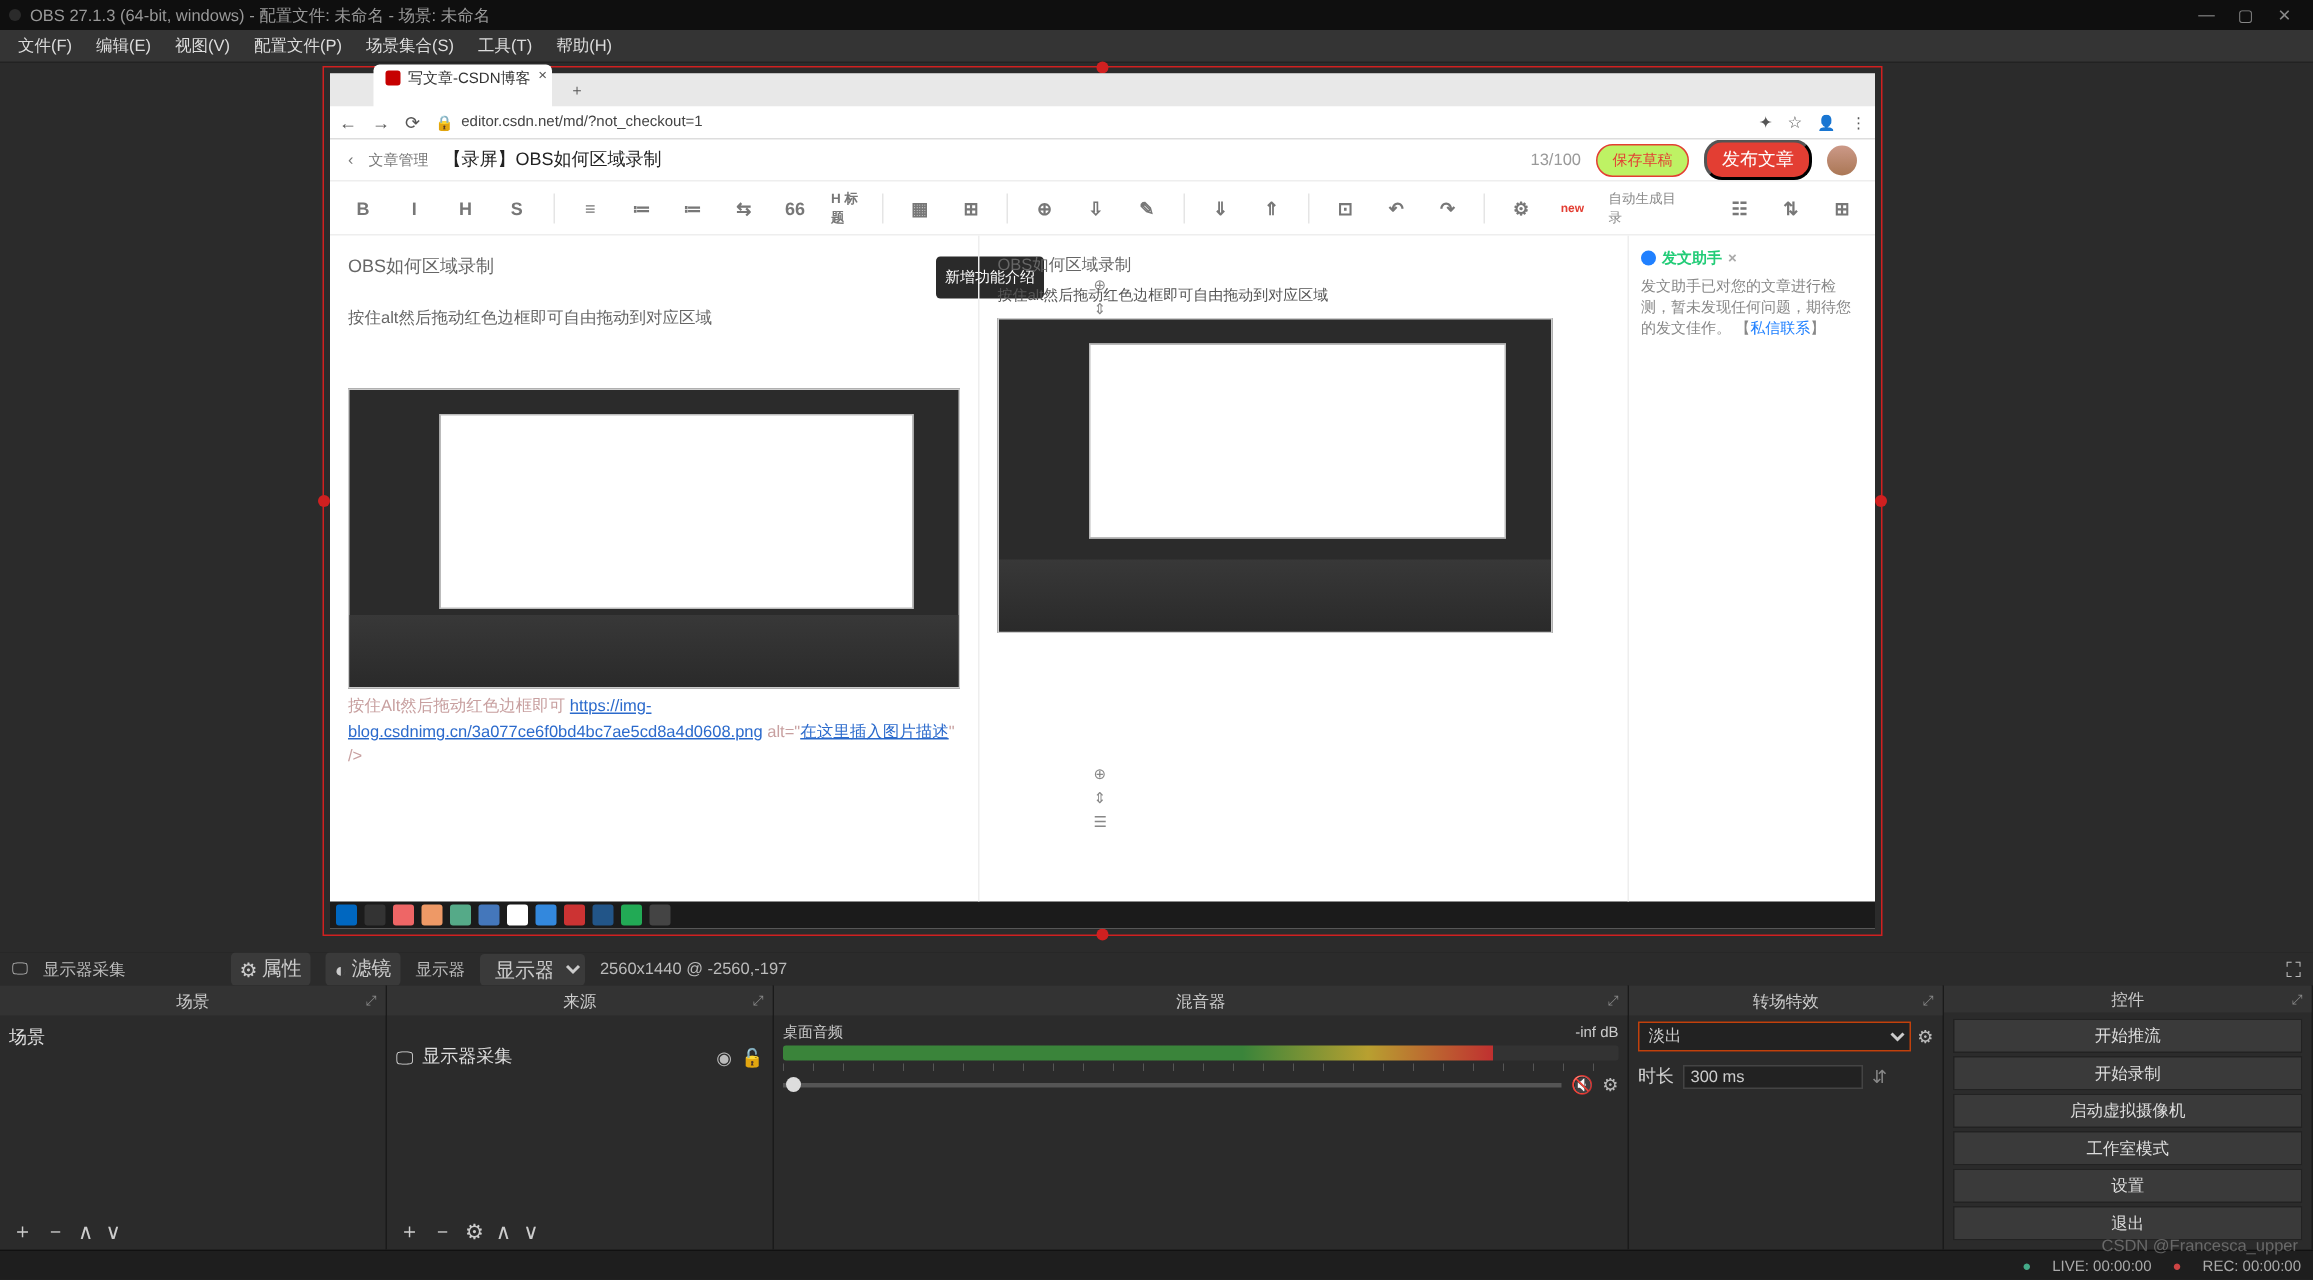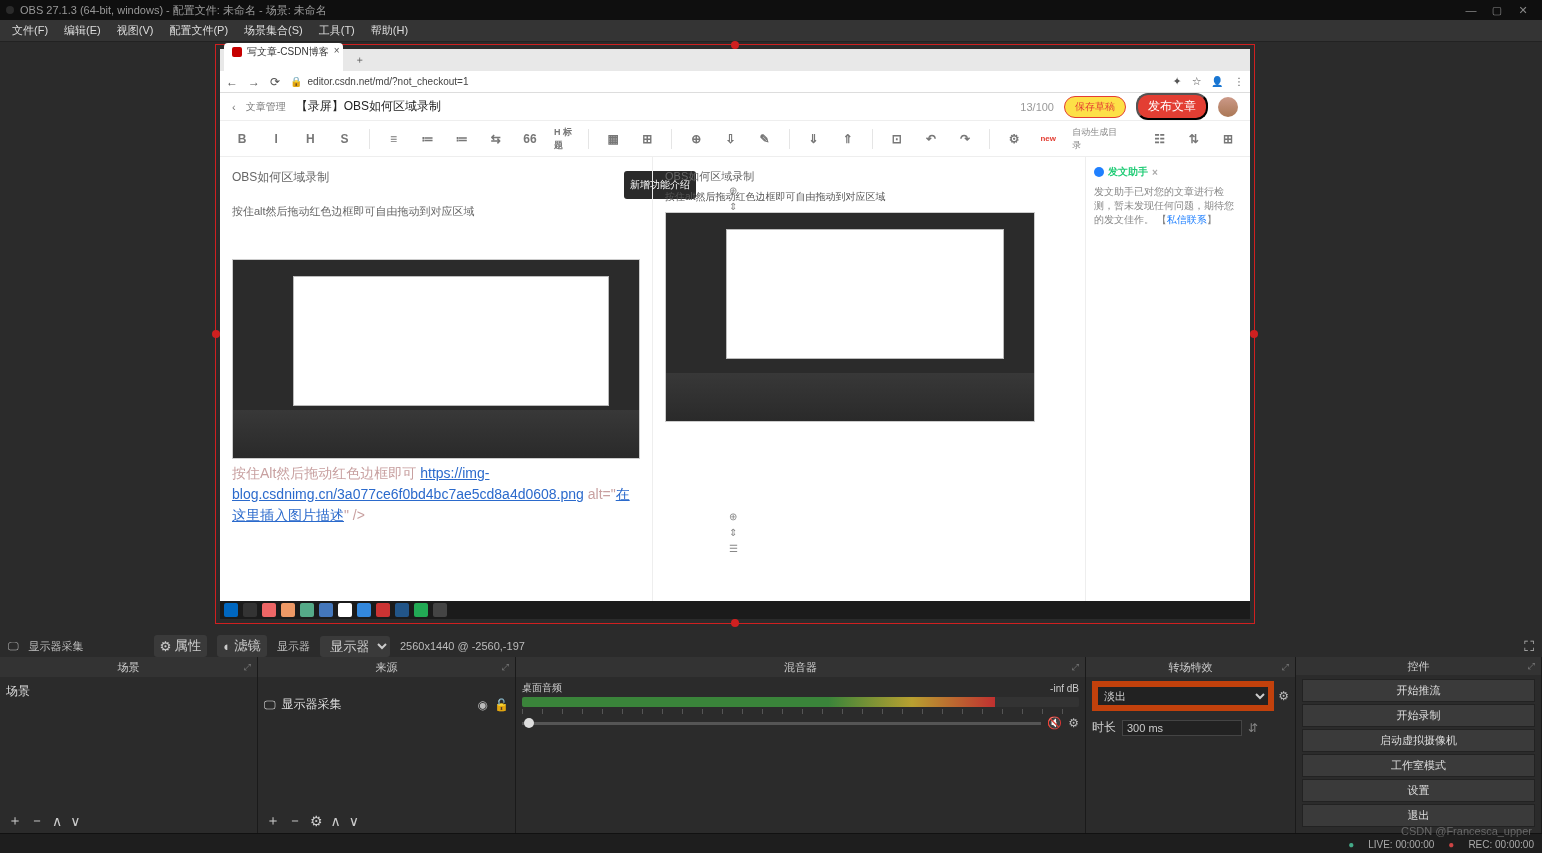--- a/index.html
+++ b/index.html
@@ -12,35 +12,35 @@
 .menubar .m { padding: 2px 8px; color: #ddd; cursor: pointer; }
 .preview-area { position: relative; background: #2b2b2b; height: 593px; display: flex; justify-content: center; }
 .red-box { position: absolute; left: 215px; top: 2px; width: 1040px; height: 580px; border: 1px solid #d02020; }
 .handle { position: absolute; width: 8px; height: 8px; background: #d02020; border-radius: 50%; }
 .h-tc { left: 50%; top: -4px; margin-left: -4px; }
 .h-bc { left: 50%; bottom: -4px; margin-left: -4px; }
 .h-ml { left: -4px; top: 50%; margin-top: -4px; }
 .h-mr { right: -4px; top: 50%; margin-top: -4px; }
 .browser { position: absolute; inset: 4px; background: #fff; color: #333; display: flex; flex-direction: column; font-size: 10px; }
 .b-tabs { height: 22px; background: #e8e8e8; display: flex; align-items: center; padding: 0 4px; }
-.b-tab { background: #fff; padding: 2px 14px 18px 8px; border-radius: 4px 4px 0 0; display: flex; align-items: center; gap: 5px; position: relative; }
+.b-tab { background: #fff; padding: 2px 14px 18px 8px; border-radius: 4px 4px 0 0; display: flex; align-items: center; gap: 5px; position: relative; margin-left: 25px; }
 .b-tab .fav { width: 10px; height: 10px; background: #c60000; border-radius: 2px; }
 .b-tab .cx { position: absolute; right: 3px; top: 2px; font-size: 10px; color: #555; }
 .plus { margin-left: 6px; color: #555; padding: 0 6px; }
 .b-url { height: 22px; background: #fff; border-bottom: 1px solid #ddd; display: flex; align-items: center; padding: 0 6px; gap: 10px; color: #555; }
 .b-url .arr { font-size: 12px; }
 .b-url .addr { flex: 1; display: flex; align-items: center; gap: 5px; color: #444; }
 .b-url .puzzle, .b-url .star { font-size: 11px; }
 .editor-hdr { height: 28px; display: flex; align-items: center; padding: 0 12px; border-bottom: 1px solid #eee; gap: 10px; }
 .back { color: #777; font-size: 11px; }
 .crumb { color: #777; }
 .etitle { color: #222; font-size: 12px; }
 .spacer { flex: 1; }
 .count { color: #999; font-size: 11px; }
-.save-draft { border: 1px solid #e33e33; color: #e33e33; padding: 3px 10px; border-radius: 12px; background: #fde047; font-size: 10px; }
+.save-draft { border: 1px solid #e33e33; color: #e33e33; padding: 3px 10px; border-radius: 12px; background: #bef264; font-size: 10px; }
 .publish { background: #e33e33; color: #fff; padding: 3px 10px; border-radius: 12px; font-size: 12px; }
 .avatar { width: 20px; height: 20px; border-radius: 50%; background: linear-gradient(#c98,#a75); }
 .toolbar { height: 36px; border-bottom: 1px solid #eee; display: flex; align-items: center; padding: 0 12px; gap: 14px; color: #777; font-size: 9px; flex-wrap: nowrap; overflow: hidden; }
 .tb { display: flex; flex-direction: column; align-items: center; width: 22px; }
 .tb .ico { font-size: 12px; font-weight: bold; }
 .tb.red .ico { color: #e33e33; }
 .sep { width: 1px; height: 20px; background: #e5e5e5; }
 .body-row { flex: 1; display: flex; position: relative; }
 .pane { flex: 1; padding: 12px; color: #444; overflow: hidden; position: relative; }
 .pane.left { border-right: 1px solid #eee; }
@@ -80,21 +80,21 @@
 .p-foot .b { font-size: 14px; cursor: pointer; }
 .mix-item { margin-bottom: 6px; }
 .mix-row { display: flex; align-items: center; justify-content: space-between; color: #ccc; font-size: 10px; }
 .meter { height: 10px; background: linear-gradient(90deg,#3a843a 0%,#3a843a 55%,#b8a030 70%,#c03030 85%,#333 85%); border-radius: 2px; margin: 2px 0; position: relative; }
 .tick { height: 5px; background: repeating-linear-gradient(90deg,#555 0,#555 1px,transparent 1px,transparent 20px); margin-top: 1px; }
 .sld { display: flex; align-items: center; gap: 6px; margin-top: 2px; }
 .sld-track { flex: 1; height: 3px; background: #555; position: relative; }
 .sld-thumb { position: absolute; left: 2px; top: -4px; width: 10px; height: 10px; background: #ddd; border-radius: 50%; }
 .mute { color: #c03030; font-size: 12px; }
 .gear { color: #bbb; font-size: 12px; }
-.trans .sel { width: 100%; background: #222; border: 6px solid #c2410c; color: #ccc; padding: 2px; font-size: 11px; }
+.trans .sel { width: 100%; background: #222; border: 1px solid #c2410c; color: #ccc; padding: 2px; font-size: 11px; }
 .trans .durl { display: flex; align-items: center; gap: 6px; margin-top: 8px; }
 .trans input { background: #222; border: 1px solid #444; color: #ccc; padding: 1px 4px; width: 120px; font-size: 11px; }
 .ctrl .cbtn { display: block; width: 100%; background: #3a3a3a; border: 1px solid #222; color: #ddd; padding: 3px; font-size: 11px; margin-bottom: 2px; cursor: pointer; }
 .status { height: 22px; background: #1e1e1e; display: flex; align-items: center; padding: 0 8px; font-size: 10px; color: #aaa; border-top: 1px solid #111; }
 .status .r { margin-left: auto; display: flex; gap: 14px; align-items: center; }
 .watermark { position: absolute; right: 10px; bottom: 16px; color: rgba(220,220,220,.35); font-size: 11px; pointer-events: none; }
 .link { color: #2b6acc; text-decoration: underline; }
 .dim { color: #c8a0a0; }
 </style>
 </head>
@@ -252,21 +252,21 @@
         <div class="tooltip">新增功能介绍</div>
         <div class="side-handles sh-top">⊕<br>⇕</div>
 
         <div class="pane left">
           <div style="font-size:12px;margin-bottom:18px;color:#666">OBS如何区域录制</div>
           <div style="font-size:11px;color:#666">按住alt然后拖动红色边框即可自由拖动到对应区域</div>
           <div class="thumb" style="margin-top:40px">
             <div class="thumb-in"></div>
               <div class="thumb-bar"></div>
           </div>
-          <div style="font-size:14px;margin-top:4px;line-height:1.5">
+          <div style="font-size:11px;margin-top:4px;line-height:1.5">
             <span class="dim">按住Alt然后拖动红色边框即可</span> <span class="link">https://img-blog.csdnimg.cn/3a077ce6f0bd4bc7ae5cd8a4d0608.png</span> <span class="dim">alt="</span><span class="link">在这里插入图片描述</span><span class="dim">" /&gt;</span>
           </div>
         </div>
 
         <div class="pane">
           <div style="font-size:11px;color:#666;margin-bottom:6px">OBS如何区域录制</div>
           <div style="font-size:10px;color:#555;margin-bottom:6px">按住alt然后拖动红色边框即可自由拖动到对应区域</div>
           <div class="thumb" style="height:210px; width:370px">
             <div class="thumb-in"></div>
               <div class="thumb-bar"></div>

